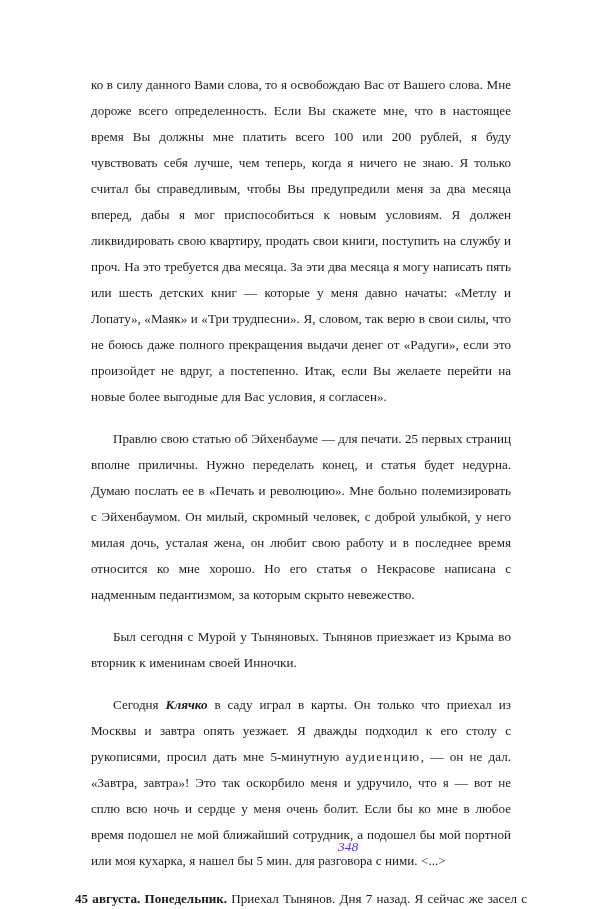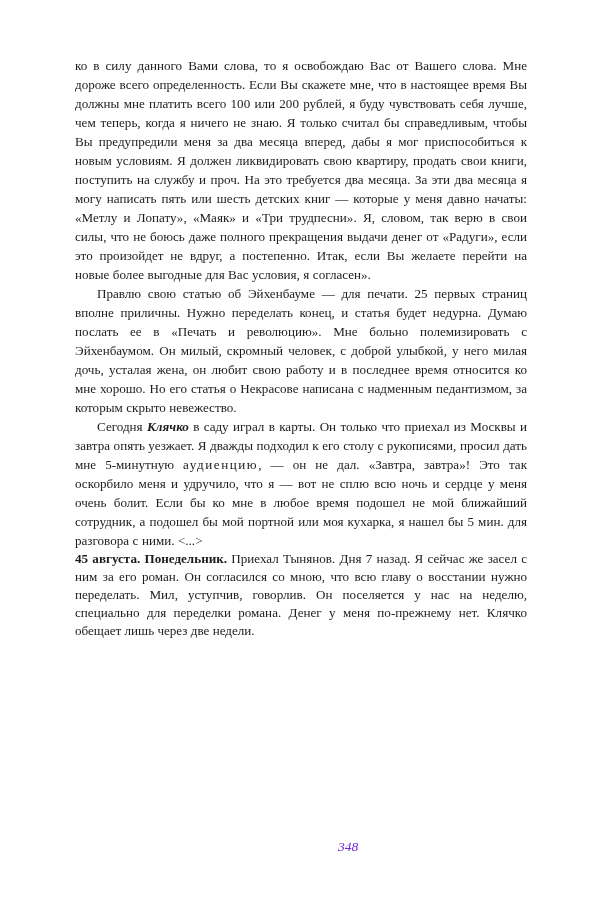--- a/index.html
+++ b/index.html
@@ -20,26 +20,26 @@
     height: 909px;
     background: #ffffff;
   }
   #text-column {
     position: absolute;
     left: 75px;
     top: 56px;
     width: 452px;
   }
   p.para {
-    margin: 0;
+    margin: 16px;
     padding: 0;
     text-align: justify;
     text-justify: inter-word;
     font-size: 13.1px;
-    line-height: 19px;
+    line-height: 26px;
     text-indent: 22px;
     hyphens: manual;
     word-spacing: 0.2px;
   }
   p.para.cont {
     text-indent: 0;
   }
   p.entry {
     margin: 0;
     padding: 0;
@@ -82,20 +82,21 @@
 <body>
 
 <div id="page">
 
   <div id="text-column">
 
     <p class="para cont justify-all">ко в силу данного Вами слова, то я освобождаю Вас от Вашего слова. Мне дороже всего определенность. Если Вы скажете мне, что в настоящее время Вы должны мне платить всего 100 или 200 рублей, я буду чувствовать себя лучше, чем теперь, когда я ничего не знаю. Я только считал бы справедливым, чтобы Вы предупредили меня за два месяца вперед, дабы я мог приспособиться к новым условиям. Я должен ликвидировать свою квартиру, продать свои книги, поступить на службу и проч. На это требуется два месяца. За эти два месяца я могу написать пять или шесть детских книг — которые у меня давно начаты: «Метлу и Лопату», «Маяк» и «Три трудпесни». Я, словом, так верю в свои силы, что не боюсь даже полного прекращения выдачи денег от «Радуги», если это произойдет не вдруг, а постепенно. Итак, если Вы желаете перейти на новые более выгодные для Вас условия, я согласен».</p>
 
     <p class="para justify-all">Правлю свою статью об Эйхенбауме — для печати. 25 первых страниц вполне приличны. Нужно переделать конец, и статья будет недурна. Думаю послать ее в «Печать и революцию». Мне больно полемизировать с Эйхенбаумом. Он милый, скромный человек, с доброй улыбкой, у него милая дочь, усталая жена, он любит свою работу и в последнее время относится ко мне хорошо. Но его статья о Некрасове написана с надменным педантизмом, за которым скрыто невежество.</p>
 
+    <p class="para justify-all">Был сегодня с Мурой у Тыняновых. Тынянов приезжает из Крыма во вторник к именинам своей Инночки.</p>
 
     <p class="para justify-all">
       <span>Сегодня </span><span class="ital">Клячко</span><span> в саду играл в карты. Он только что приехал из Москвы и завтра опять уезжает. Я дважды подходил к его столу с рукописями, просил дать мне 5-минутную </span><span class="spaced">аудиенцию</span><span>, — он не дал. «Завтра, завтра»! Это так оскорбило меня и удручило, что я — вот не сплю всю ночь и сердце у меня очень болит. Если бы ко мне в любое время подошел не мой ближайший сотрудник, а подошел бы мой портной или моя кухарка, я нашел бы 5 мин. для разговора с ними. &lt;...&gt;</span>
     </p>
 
 
     <p class="entry gap-before justify-all">
       <span class="bold">45 августа. Понедельник.</span><span> Приехал Тынянов. Дня 7 назад. Я сейчас же засел с ним за его роман. Он согласился со мною, что всю главу о восстании нужно переделать. Мил, уступчив, говорлив. Он поселяется у нас на неделю, специально для переделки романа. Денег у меня по-прежнему нет. Клячко обещает лишь через две недели.</span>
     </p>
 

